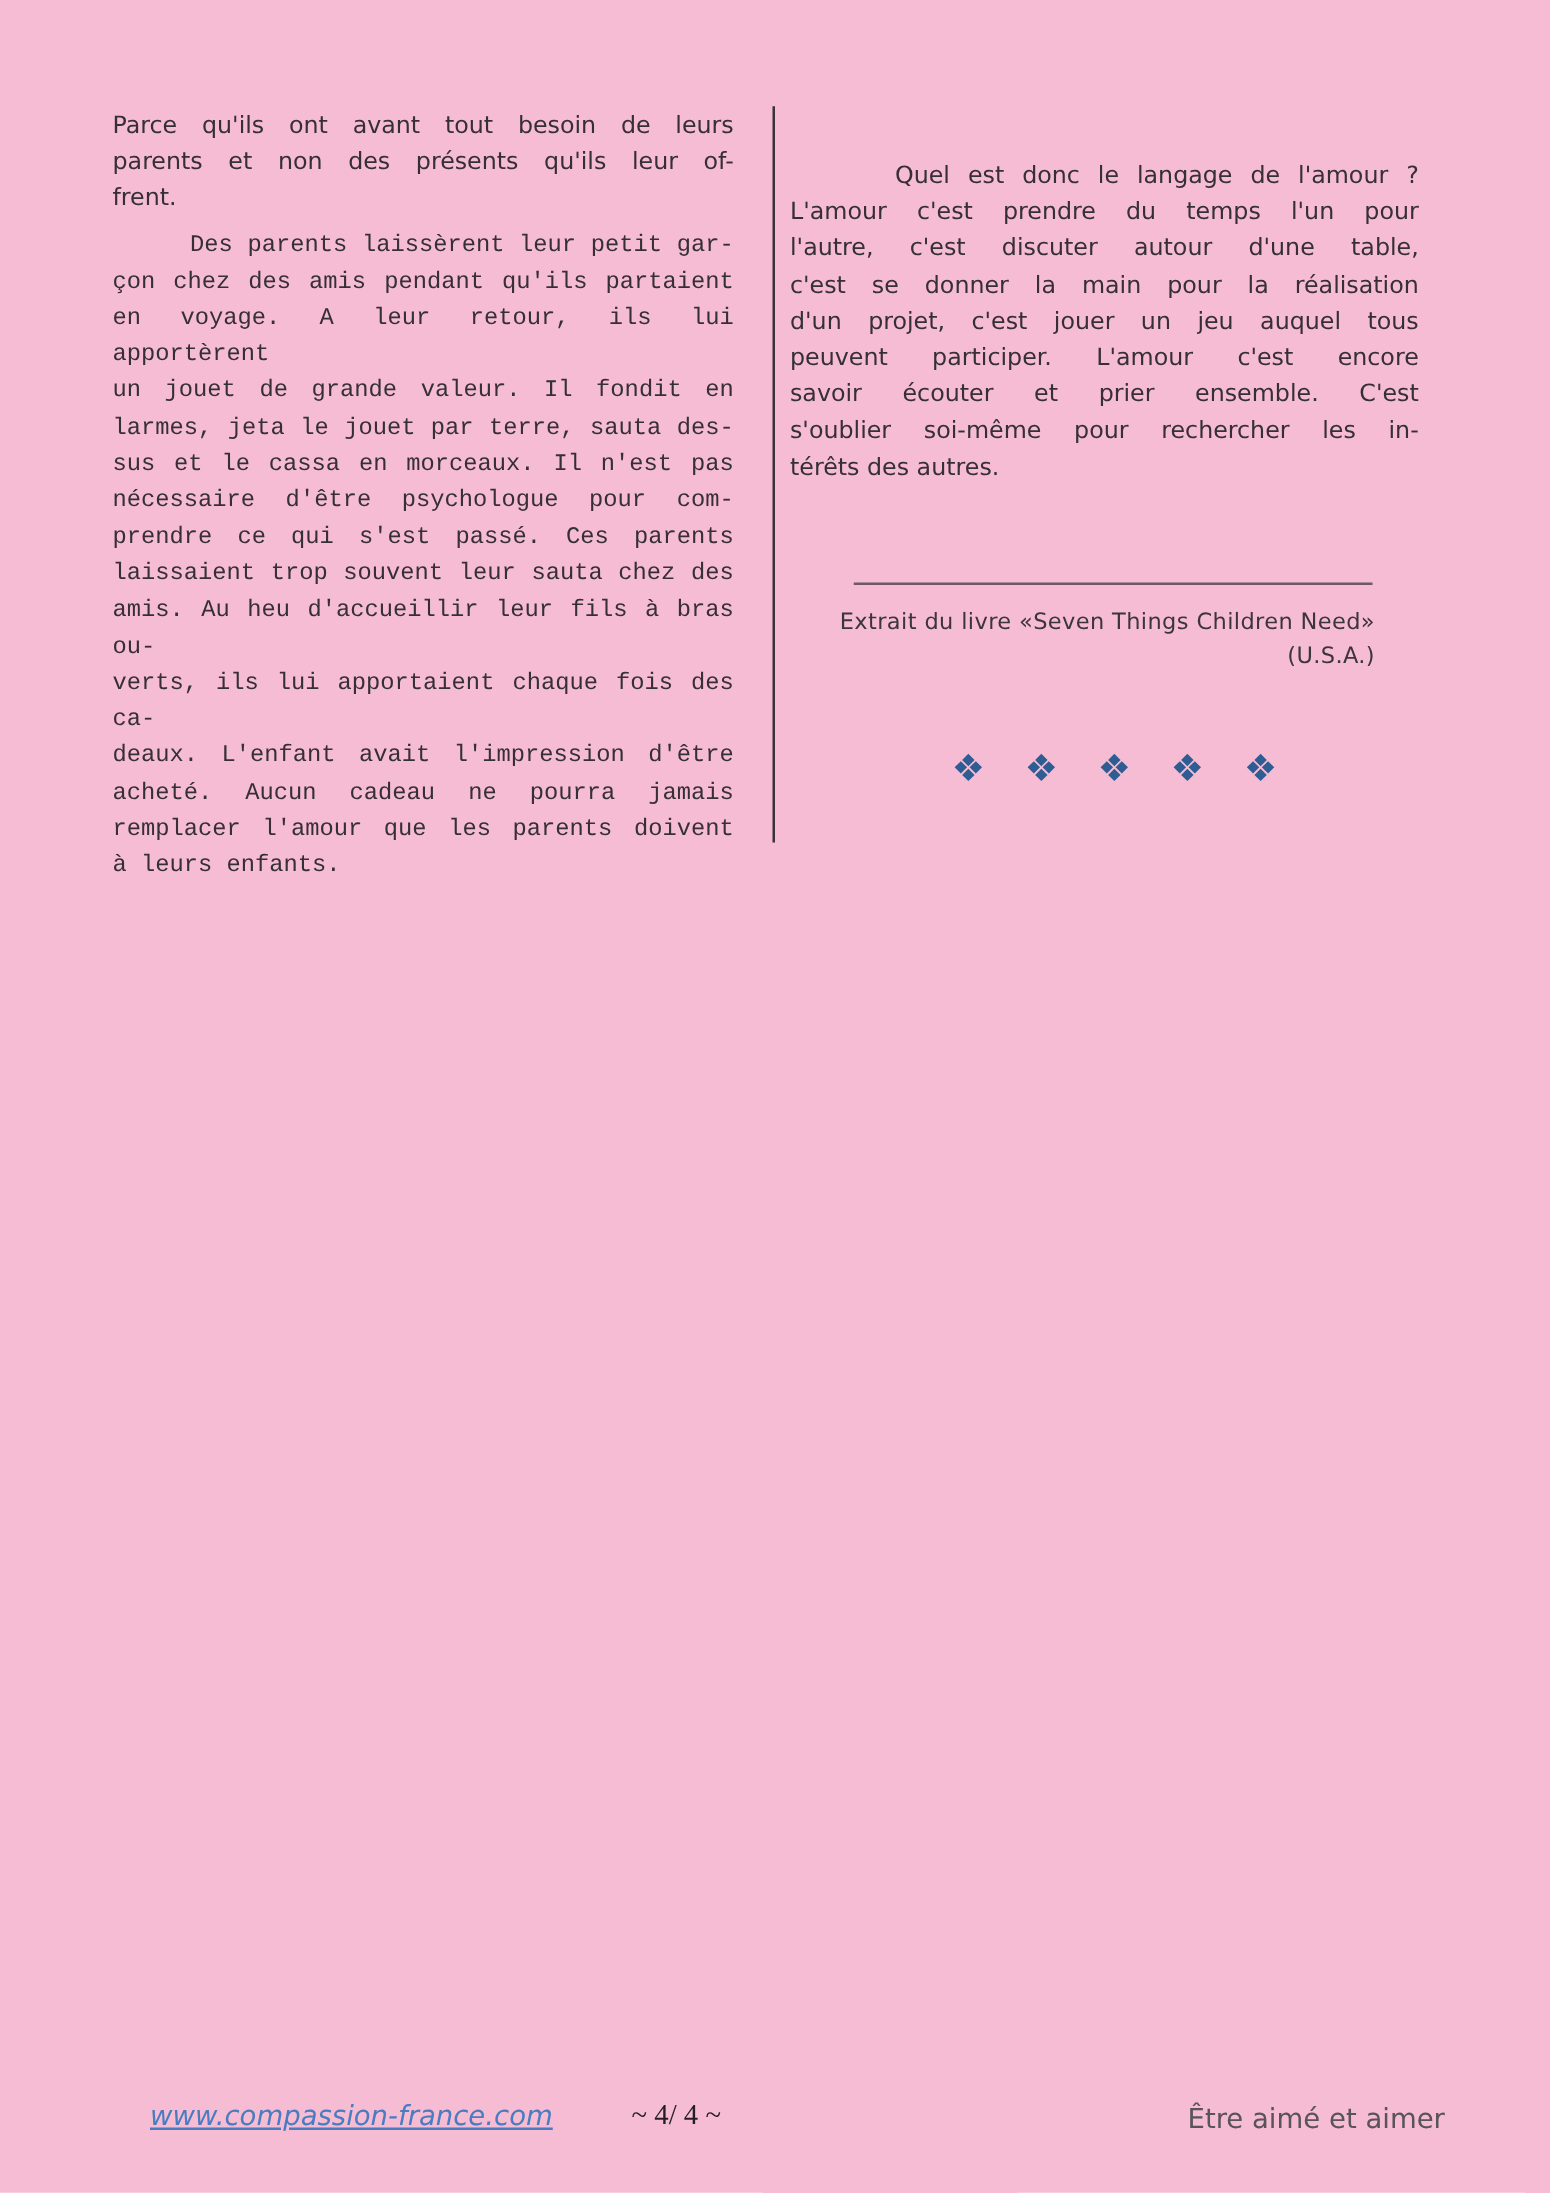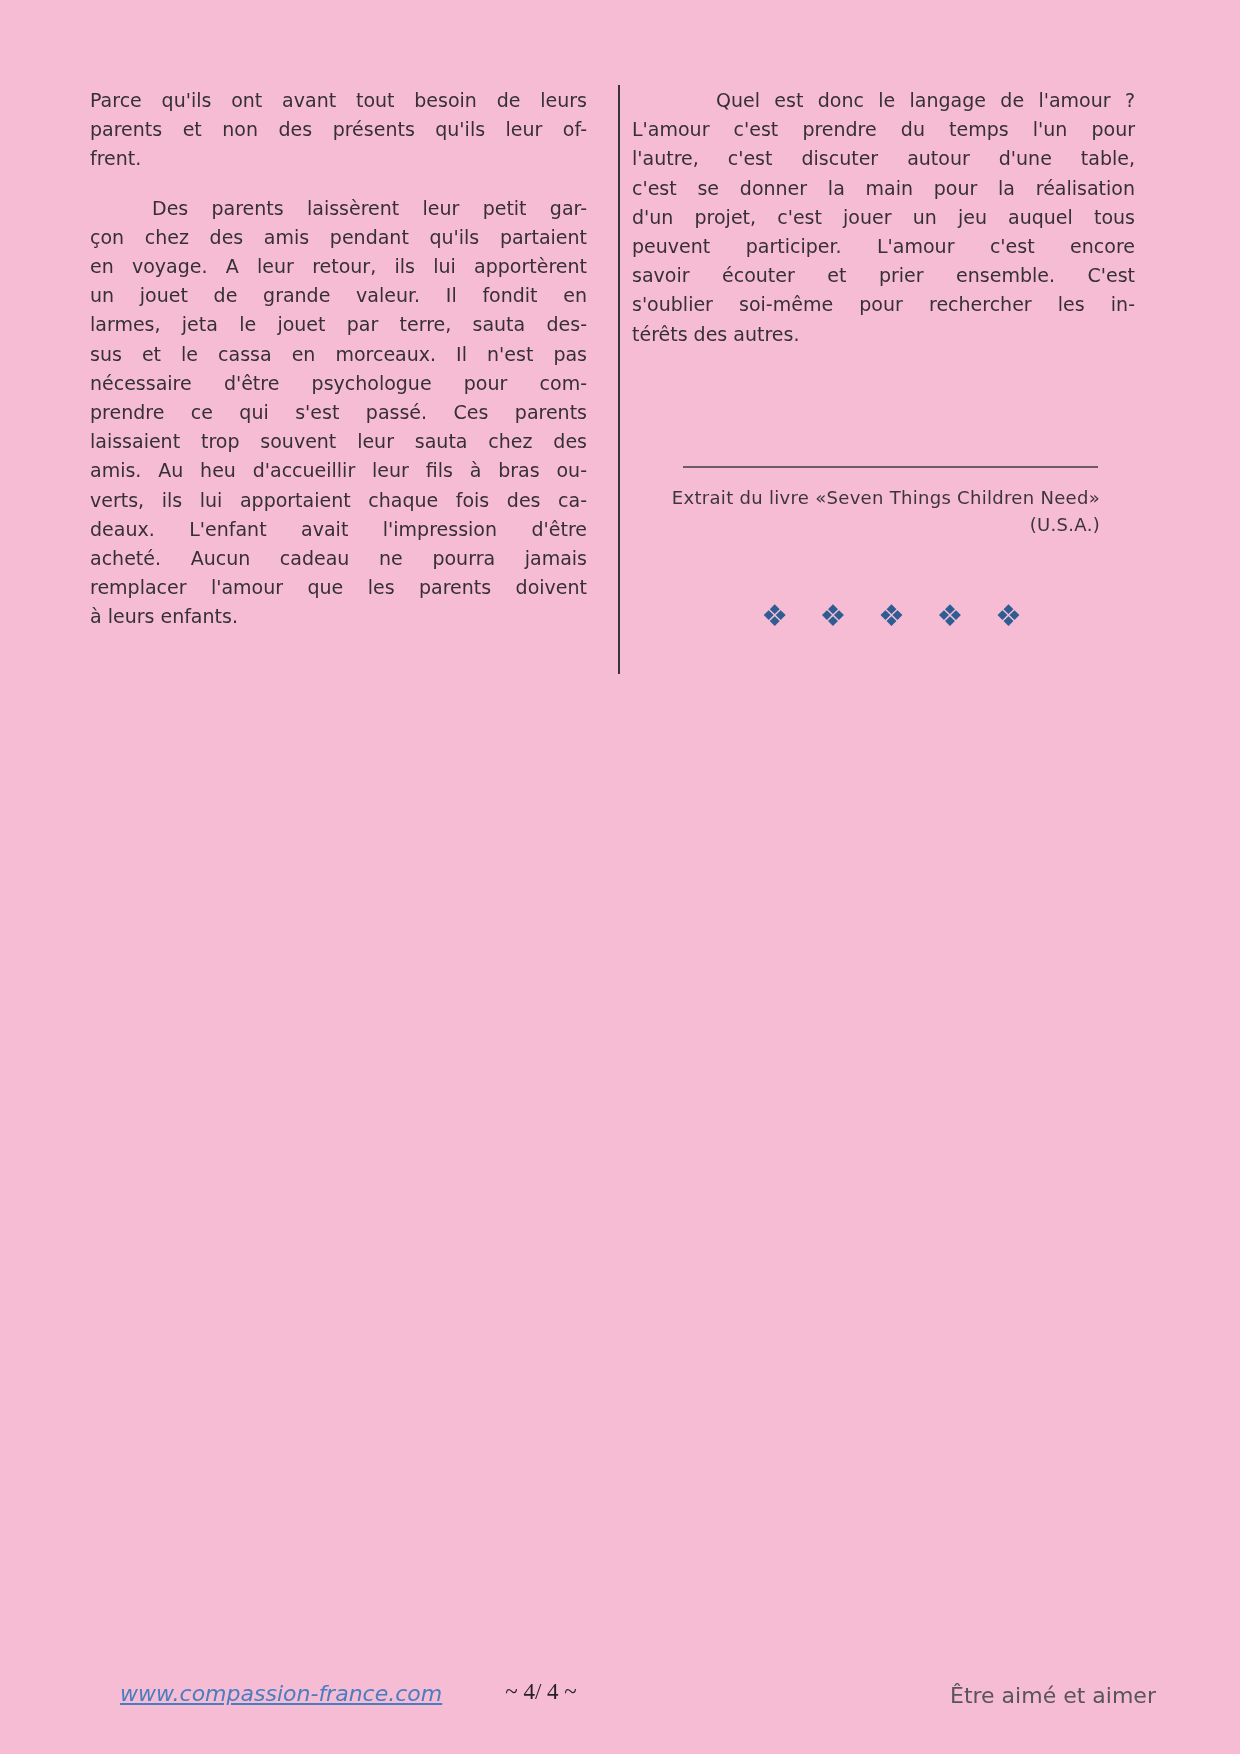--- a/index.html
+++ b/index.html
@@ -17,30 +17,30 @@
   
   .column {
     position: absolute;
     font-size: 19px;
     line-height: 29.2px;
     color: #363036;
   }
   .col-left  { left: 90px;  top: 86px; width: 497px; }
   .col-right { left: 632px; top: 86px; width: 503px; }
 
-  .para + .para { margin-top: 20px; }
+  .para + .para { margin-top: 8px; font-family: Liberation Mono, monospace; }
 
   .line {
     text-align: justify;
     text-align-last: justify;
     white-space: normal;
   }
   .line.para-end { text-align-last: left; }
   .col-left  .line.indent { padding-left: 62px; }
-  .col-right .line.indent { padding-left: 84px; }
+  .col-right .line.indent { padding-left: 84px; margin-top: 40px; }
 
   .divider {
     position: absolute;
     left: 618px; top: 85px;
     width: 2px; height: 589px;
     background: #3a3339;
   }
 
   .attr-rule {
     position: absolute;

